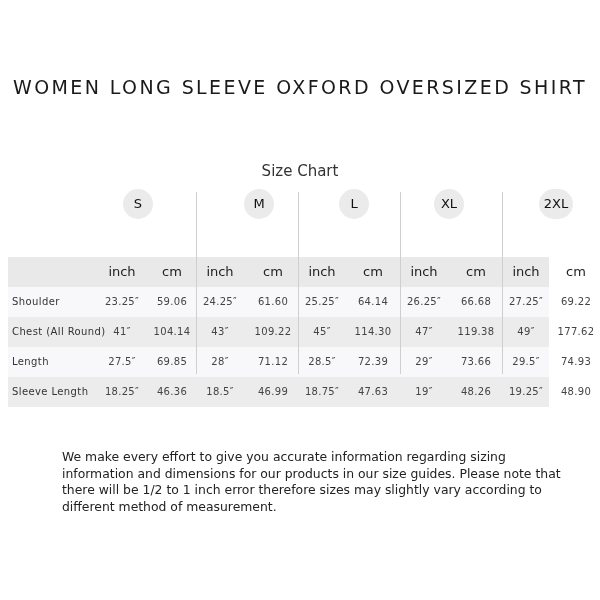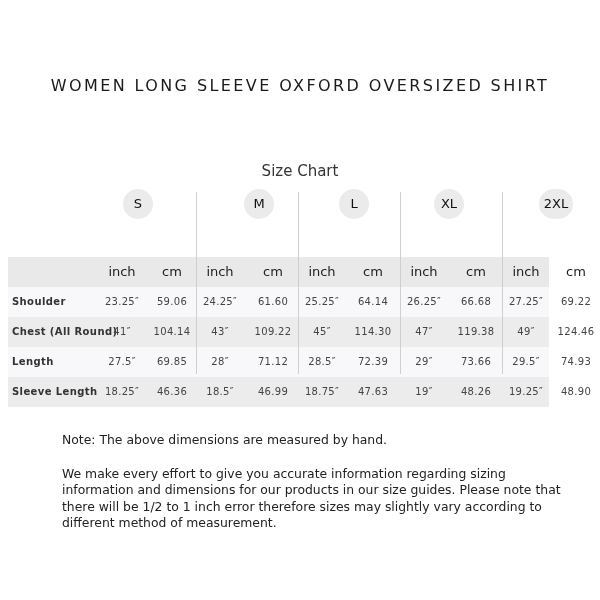--- a/index.html
+++ b/index.html
@@ -1,37 +1,37 @@
 <!DOCTYPE html>
 <html><head>
 <meta charset="utf-8">
 <style>
   html, body { margin: 0; padding: 0; background: #ffffff; }
   body { width: 600px; height: 600px; position: relative; overflow: hidden;
          font-family: "DejaVu Sans", sans-serif; color: #222; }
   .title { position: absolute; left: 0; top: 76px; width: 600px; text-align: center;
-           font-size: 16px; letter-spacing: 2.4px; color: #1a1a1a; font-weight: normal; }
+           font-size: 19px; letter-spacing: 2.4px; color: #1a1a1a; font-weight: normal; }
   .subtitle { position: absolute; left: 0; top: 130px; width: 600px; text-align: center;
               font-size: 15px; color: #333; margin-top: 32px; }
 
   .table { position: absolute; left: 8px; top: 188px; width: 586px; }
   .sep { position: absolute; top: 192px; width: 1px; height: 182px; background: #cfcfcf; }
 
   .badge-row { position: absolute; left: 0; top: 0; width: 586px; height: 34px; }
   .badge { position: absolute; top: 1px; width: 30px; height: 30px; border-radius: 50%;
            background: #ebebeb; text-align: center; line-height: 30px; font-size: 13px; color: #111; }
   .row { position: absolute; left: 0; width: 541px; height: 30px; margin-top: 35px; }
   .row.head { background: #e9e9e9; height: 30px; }
   .row.light { background: #f8f8fa; }
   .row.dark { background: #ececec; }
   .cell { position: absolute; top: 0; height: 30px; line-height: 30px; text-align: center;
           font-size: 10px; color: #444; letter-spacing: 0.3px; }
   .row.head .cell { font-size: 13px; color: #222; letter-spacing: 0; }
   .label { position: absolute; left: 4px; top: 0; height: 30px; line-height: 30px;
-           font-size: 10px; color: #333; letter-spacing: 0.4px; font-weight: bold; }
+           font-size: 10px; color: #333; letter-spacing: 0.4px; }
 
   .notes { position: absolute; left: 62px; top: 432px; width: 500px; font-size: 12.4px; color: #222; line-height: 16.5px; }
   .notes p { margin: 0; }
   .notes .gap { height: 17px; }
 </style>
 </head>
 <body>
 
 <div class="title">WOMEN LONG SLEEVE OXFORD OVERSIZED SHIRT</div>
 <div class="subtitle">Size Chart</div>
@@ -76,21 +76,21 @@
     <div class="label">Chest (All Round)</div>
     <div class="cell" style="left:94px;width:40px">41″</div>
     <div class="cell" style="left:144px;width:40px">104.14</div>
     <div class="cell" style="left:192px;width:40px">43″</div>
     <div class="cell" style="left:245px;width:40px">109.22</div>
     <div class="cell" style="left:294px;width:40px">45″</div>
     <div class="cell" style="left:345px;width:40px">114.30</div>
     <div class="cell" style="left:396px;width:40px">47″</div>
     <div class="cell" style="left:448px;width:40px">119.38</div>
     <div class="cell" style="left:498px;width:40px">49″</div>
-    <div class="cell" style="left:548px;width:40px">124.46</div>
+    <div class="cell" style="left:548px;width:40px">177.62</div>
   </div>
 
   <div class="row light" style="top:124px">
     <div class="label">Length</div>
     <div class="cell" style="left:94px;width:40px">27.5″</div>
     <div class="cell" style="left:144px;width:40px">69.85</div>
     <div class="cell" style="left:192px;width:40px">28″</div>
     <div class="cell" style="left:245px;width:40px">71.12</div>
     <div class="cell" style="left:294px;width:40px">28.5″</div>
     <div class="cell" style="left:345px;width:40px">72.39</div>
@@ -114,16 +114,15 @@
     <div class="cell" style="left:548px;width:40px">48.90</div>
   </div>
 </div>
 
 <div class="sep" style="left:196px"></div>
 <div class="sep" style="left:298px"></div>
 <div class="sep" style="left:400px"></div>
 <div class="sep" style="left:502px"></div>
 
 <div class="notes">
-  <p>Note: The above dimensions are measured by hand.</p>
   <div class="gap"></div>
   <p>We make every effort to give you accurate information regarding sizing information and dimensions for our products in our size guides. Please note that there will be 1/2 to 1 inch error therefore sizes may slightly vary according to different method of measurement.</p>
 </div>
 
 </body></html>

